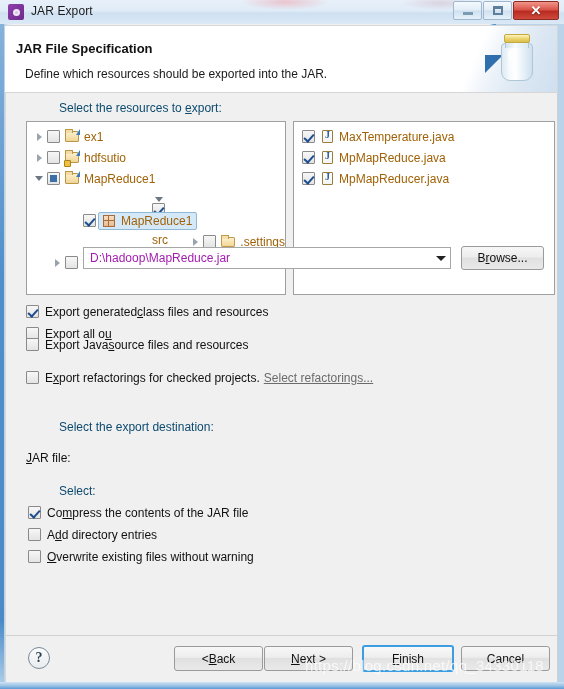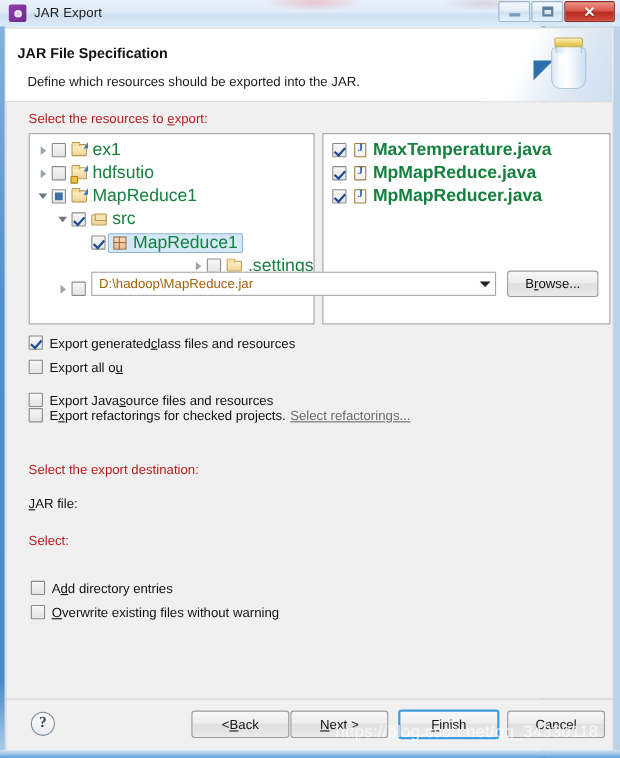--- a/index.html
+++ b/index.html
@@ -143,41 +143,41 @@
 
   
   #body {
     position: absolute; left: 5px; top: 93px; width: 553px; height: 542px;
     background: #f0f0f0;
     border-left: 1px solid #d8d8d8;
     border-right: 1px solid #d0d0d0;
   }
 
   .section-label {
-    position: absolute; font-size: 12px; color: #b91c1c;
+    position: absolute; font-size: 12px; color: #0c4a6e; margin-left: 33px;
   }
   .u { text-decoration: underline; }
 
   
   .tree-panel {
     position: absolute;
     background: #ffffff;
     border: 1px solid #a0a0a0;
     overflow: hidden;
   }
   #tree-left { left: 20px; top: 28px; width: 260px; height: 174px; }
   #tree-right { left: 287px; top: 28px; width: 262px; height: 174px; }
 
   .tree-row {
     position: relative;
     height: 21px;
     display: flex;
     align-items: center;
-    font-size: 16px;
-    color: #15803d;
+    font-size: 12px;
+    color: #a16207;
     white-space: nowrap;
   }
   .tree-row .arrow {
     width: 14px; height: 21px; position: relative; flex: 0 0 14px;
   }
   .tree-row .arrow.collapsed::before {
     content: ""; position: absolute; left: 4px; top: 7px;
     width: 0; height: 0;
     border-left: 5px solid #9aa4ae;
     border-top: 4px solid transparent;
@@ -306,21 +306,21 @@
   .link {
     color: #6b6b6b; text-decoration: underline; margin-left: 4px;
   }
 
   
   #combo {
     position: absolute; left: 77px; top: 154px; width: 368px; height: 22px;
     background: #ffffff; border: 1px solid #a7a7a7;
     display: flex; align-items: center;
   }
-  #combo-value { padding-left: 6px; font-size: 12px; color: #a16207; flex: 1; }
+  #combo-value { padding-left: 6px; font-size: 12px; color: #a21caf; flex: 1; }
   #combo-arrow {
     width: 18px; height: 20px; display: flex; align-items: center; justify-content: center;
   }
   #combo-arrow::after {
     content: ""; width: 0; height: 0;
     border-top: 5px solid #222;
     border-left: 5px solid transparent;
     border-right: 5px solid transparent;
   }
 
@@ -446,21 +446,21 @@
 
         <div class="tree-row" style="padding-left:6px;">
           <div class="arrow expanded"></div>
           <div class="cbox gray"></div>
           <div class="ticon">
               <div class="icon-proj"></div>
             </div>
           <span>MapReduce1</span>
         </div>
 
-        <div class="tree-row" style="padding-left:24px;">
+        <div class="tree-row" style="padding-left:8px;flex-direction:column;">
           <div class="arrow expanded"></div>
           <div class="cbox checked"></div>
           <div class="ticon">
               <div class="icon-srcpkg"></div>
             </div>
           <span>src</span>
         </div>
 
         <div class="tree-row" style="padding-left:56px;">
           <div class="cbox checked"></div>
@@ -487,21 +487,21 @@
           <div class="ticon">
               <div class="icon-folder"></div>
             </div>
           <span>lib</span>
         </div>
 
       </div>
     </div>
 
     <div id="tree-right" class="tree-panel">
-      <div style="padding:4px 0 0 8px;font-weight:bold;">
+      <div style="padding:4px 0 0 8px;">
         <div class="tree-row">
           <div class="cbox checked"></div>
           <div class="ticon">
               <div class="icon-java"></div>
             </div>
           <span>MaxTemperature.java</span>
         </div>
         <div class="tree-row">
           <div class="cbox checked"></div>
           <div class="ticon">
@@ -525,21 +525,21 @@
         <span class="u">c</span>
         <span>lass files and resources</span>
     </div>
 
     <div class="opt-row" style="left:20px; top:234px;">
       <div class="cbox"></div>
       <span>Export all o</span>
         <span class="u">u</span>
     </div>
 
-    <div class="opt-row" style="left:20px; top:264px;">
+    <div class="opt-row" style="left:20px; top:245px;">
       <div class="cbox"></div>
       <span>Export Java </span>
         <span class="u">s</span>
         <span>ource files and resources</span>
     </div>
 
     <div class="opt-row" style="left:20px; top:278px;">
       <div class="cbox"></div>
       <span>E</span>
         <span class="u">x</span>
@@ -560,20 +560,26 @@
     </div>
 
     <div id="browse-btn" class="btn">
       <span>B</span>
         <span class="u">r</span>
         <span>owse...</span>
     </div>
 
     <div class="section-label" style="left:20px; top:391px;">Select:</div>
 
+    <div class="opt-row" style="left:22px; top:413px;">
+      <div class="cbox checked"></div>
+      <span>Co</span>
+        <span class="u">m</span>
+        <span>press the contents of the JAR file</span>
+    </div>
 
     <div class="opt-row" style="left:22px; top:435px;">
       <div class="cbox"></div>
       <span>A</span>
         <span class="u">d</span>
         <span>d directory entries</span>
     </div>
 
     <div class="opt-row" style="left:22px; top:457px;">
       <div class="cbox"></div>

